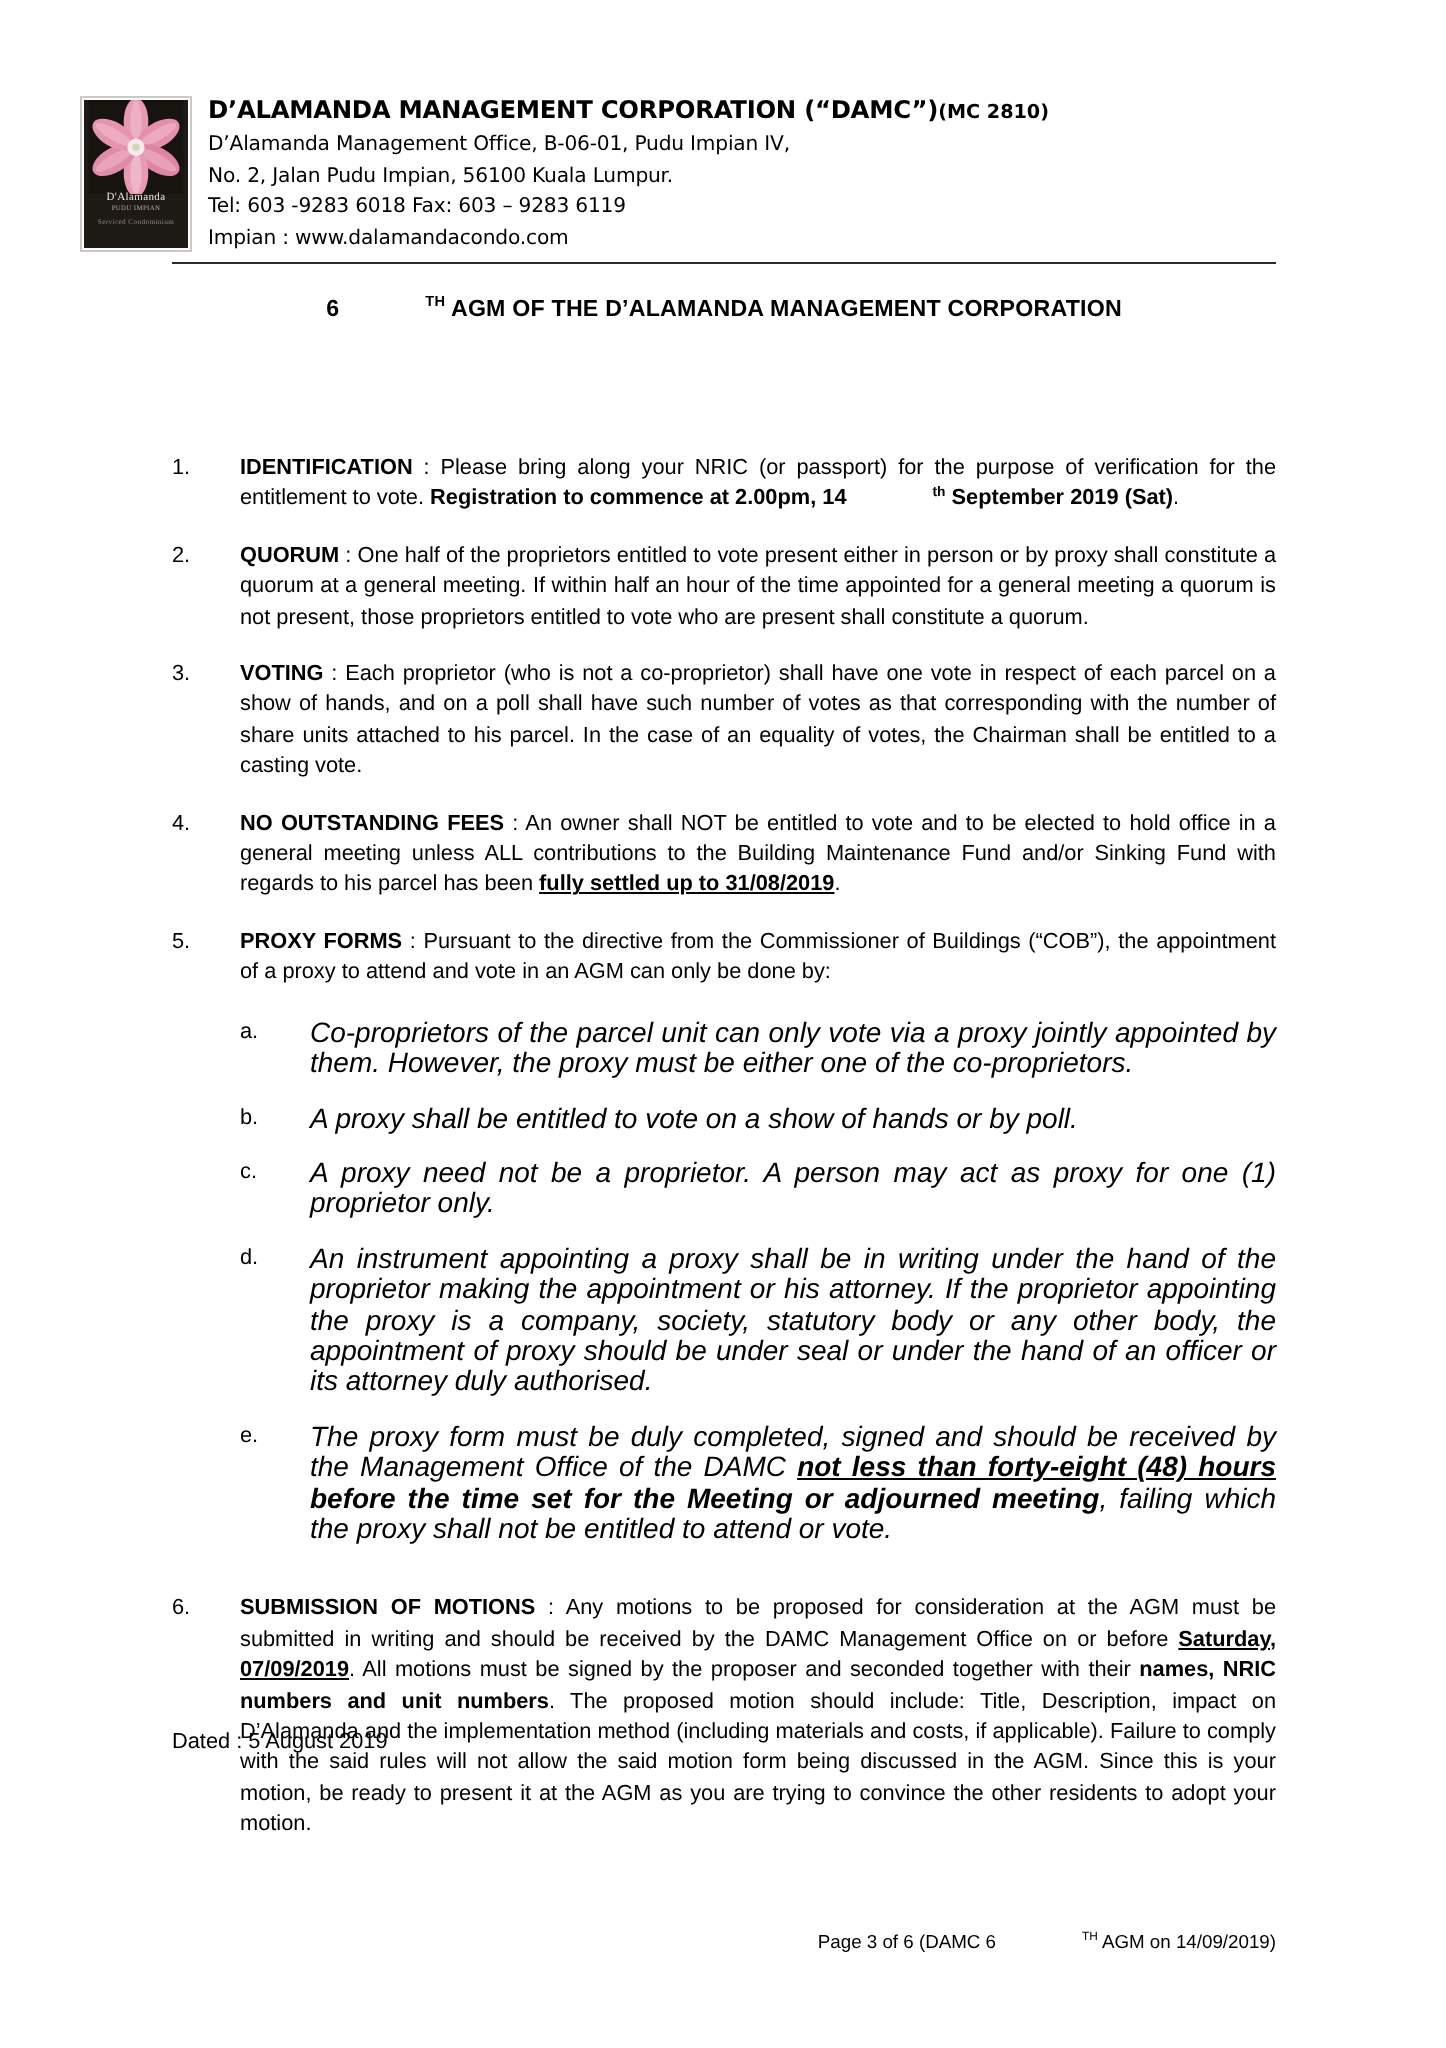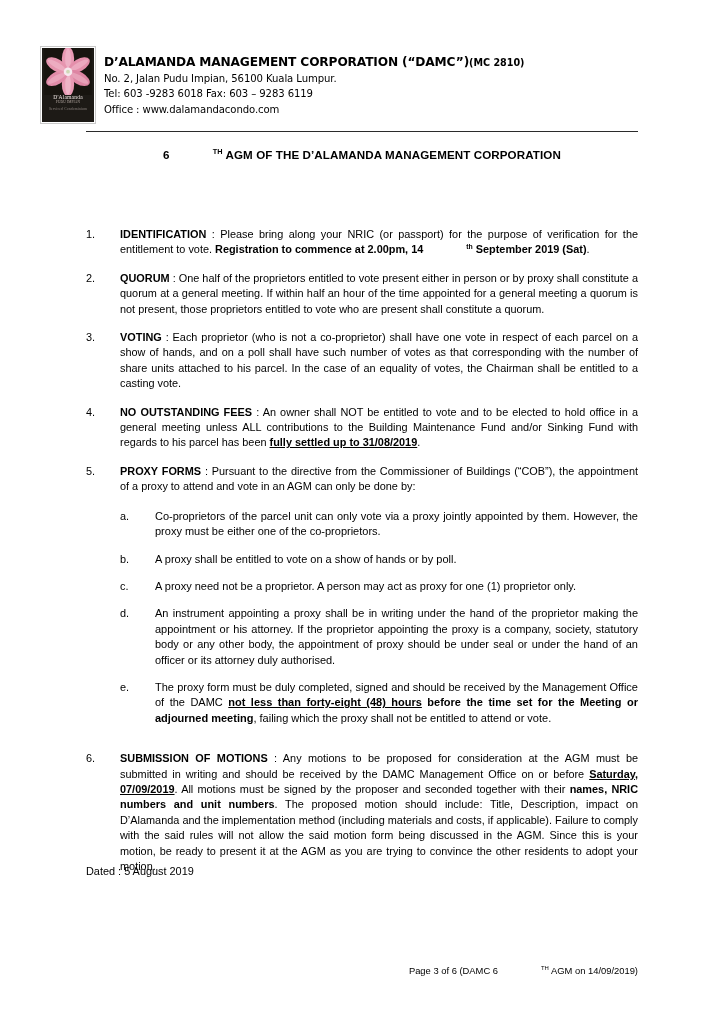--- a/index.html
+++ b/index.html
@@ -164,24 +164,25 @@
     align-items: flex-start;
     margin-bottom: 12px;
   }
   .subitem-letter {
     flex: 0 0 35px;
     font-size: 10.9px;
     line-height: 15.4px;
   }
   .subitem-body {
     flex: 1 1 auto;
-    font-size: 11px;
+    font-size: 14px;
     line-height: 15.4px;
     text-align: justify;
     text-justify: inter-word;
+    font-style: italic;
   }
   b { font-weight: bold; }
   .bu { font-weight: bold; text-decoration: underline; }
 
   .dated {
     position: absolute;
     left: 86px;
     top: 864px;
     font-size: 10.9px;
     line-height: 15.4px;
@@ -241,23 +242,24 @@
           <span class="sub">PUDU IMPIAN</span>
           <span class="sub2">Serviced Condominium</span>
         </div>
       </div>
     </div>
 
     <div class="lh-text">
       <div class="lh-title">
         <span>D’ALAMANDA MANAGEMENT CORPORATION (“DAMC”)</span><span class="mc">(MC 2810)</span>
       </div>
+      <div class="lh-line">D’Alamanda Management Office, B-06-01, Pudu Impian IV,</div>
       <div class="lh-line">No. 2, Jalan Pudu Impian, 56100  Kuala Lumpur.</div>
       <div class="lh-line">Tel: 603 -9283 6018 Fax: 603 – 9283 6119</div>
-      <div class="lh-line">Office : www.dalamandacondo.com</div>
+      <div class="lh-line">Impian : www.dalamandacondo.com</div>
     </div>
   </div>
 
   <div class="hr"></div>
 
   <div class="doc-title"><span>6</span><sup>TH</sup><span> AGM OF THE D’ALAMANDA MANAGEMENT CORPORATION</span></div>
 
 
   <div class="body-block">
 

